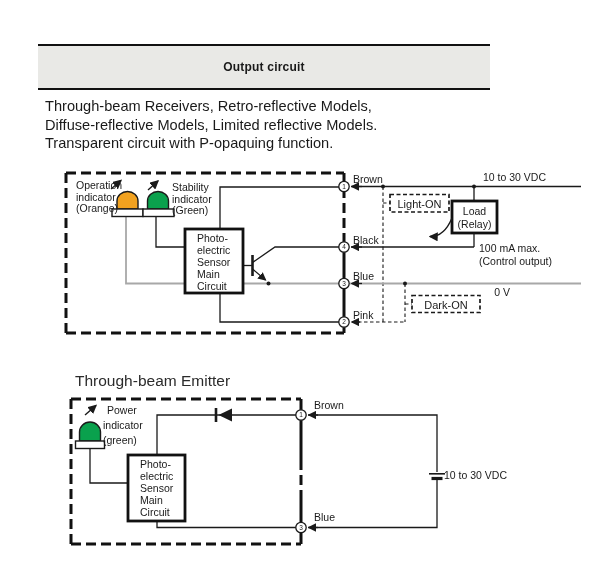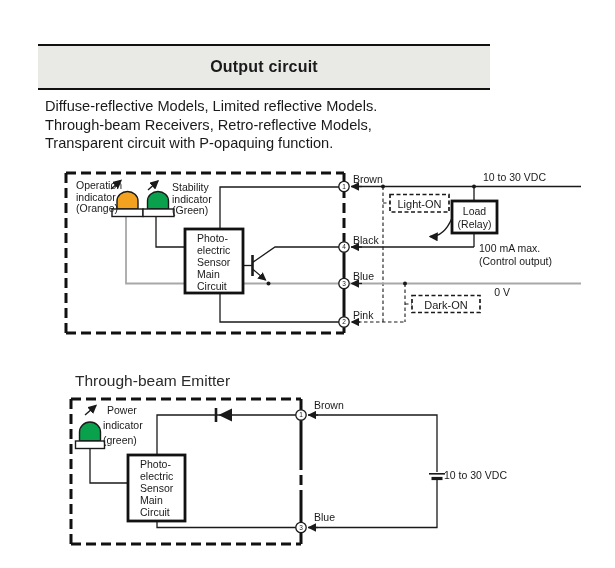--- a/index.html
+++ b/index.html
@@ -1,21 +1,21 @@
 <!DOCTYPE html>
 <html style="--led-orange: #F2A21F; --led-green: #0AA14D; --wire-gray: #A8A8A8; --header-bg: #E9E9E6;"><head>
 <meta charset="utf-8">
 <style>
   html,body{margin:0;padding:0;background:#fff;}
   .page{position:relative;width:615px;height:568px;background:#ffffff;overflow:hidden;
         font-family:"Liberation Sans", sans-serif;color:#1a1a1a;}
   .hdr{position:absolute;left:38px;top:44px;width:452px;height:46px;box-sizing:border-box;
        background:var(--header-bg,#e9e9e6);border-top:2px solid #111;border-bottom:2px solid #111;
        display:flex;align-items:center;justify-content:center;
-       font-size:16px;font-weight:bold;letter-spacing:.2px;}
+       font-size:12px;font-weight:bold;letter-spacing:.2px;}
   .intro{position:absolute;left:45px;top:97px;width:530px;font-size:14.6px;line-height:18.6px;}
   svg{position:absolute;left:0;top:0;}
   svg text{font-family:"Liberation Sans", sans-serif;fill:#1a1a1a;font-size:10.5px;}
   text.small{font-size:6.5px;}
   text.boxlbl{font-size:11px;}
   text.h2{font-size:15.5px;fill:#2b2b2b;}
   .wire{stroke:#1a1a1a;stroke-width:1.3;fill:none;}
   .wireg{stroke:var(--wire-gray,#a8a8a8);stroke-width:1.8;fill:none;}
   .dashbox{stroke:#111;stroke-width:3;fill:none;stroke-dasharray:10 5;}
   .solidedge{stroke:#111;stroke-width:3;fill:none;}
@@ -32,22 +32,22 @@
 </head>
 <body>
 
 <div class="page">
 
   <div class="hdr">
     <span>Output circuit</span>
   </div>
 
   <div class="intro">
+    <div>Through-beam Receivers, Retro-reflective Models,</div>
     <div>Diffuse-reflective Models, Limited reflective Models.</div>
-    <div>Through-beam Receivers, Retro-reflective Models,</div>
     <div>Transparent circuit with P-opaquing function.</div>
   </div>
 
   <svg width="615" height="568" viewBox="0 0 615 568">
     <defs>
       <marker id="arr" viewBox="0 0 10 10" refX="8.5" refY="5" markerWidth="6.5" markerHeight="6.5" orient="auto-start-reverse">
         <path d="M0,0 L10,5 L0,10 Z" fill="#1a1a1a"></path>
       </marker>
     </defs>
 

